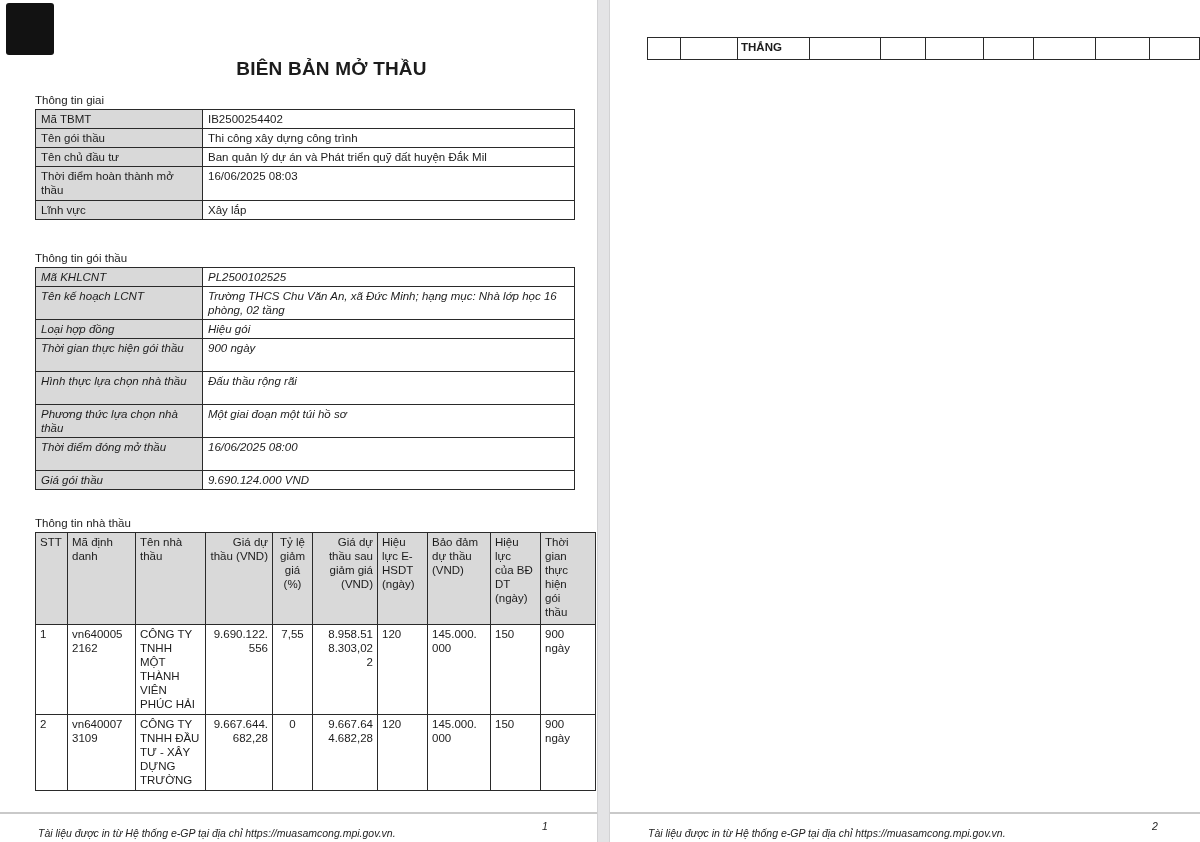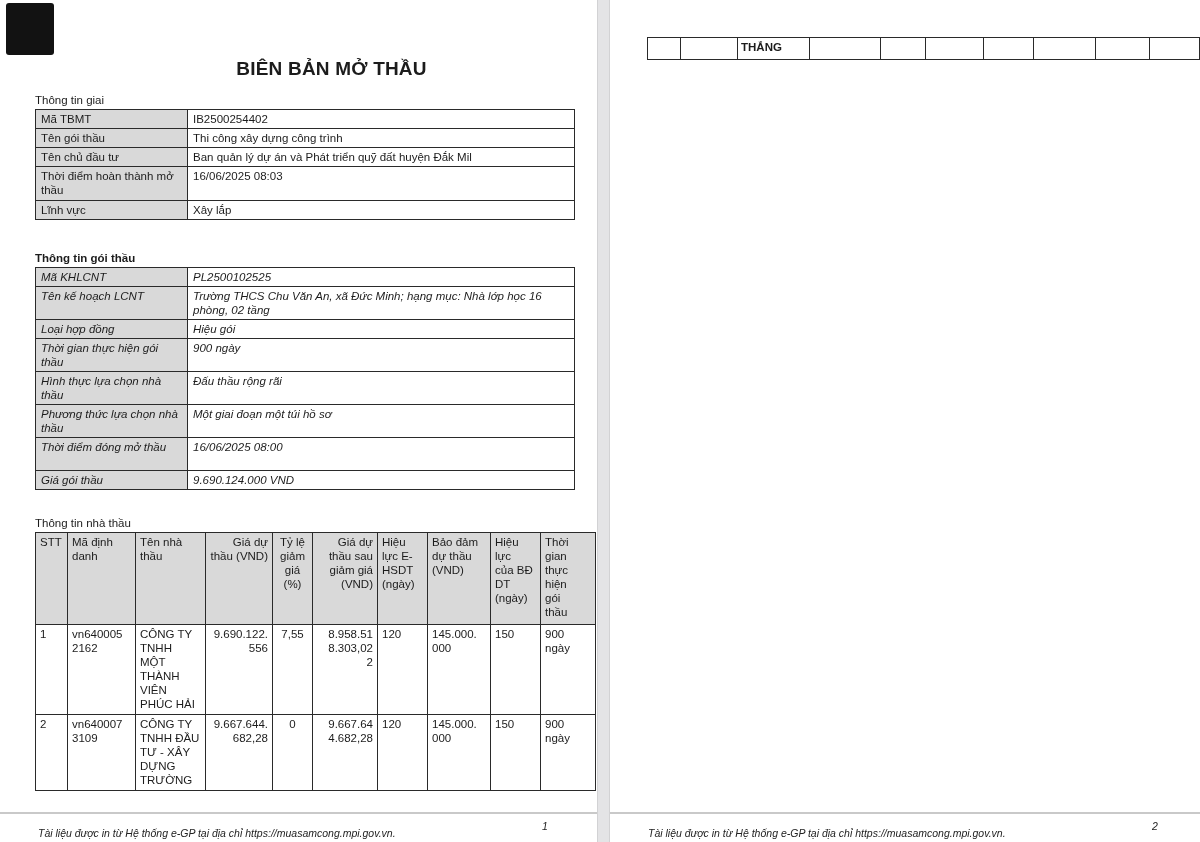--- a/index.html
+++ b/index.html
@@ -21,36 +21,36 @@
   .corner-mark {
     position:absolute; left:6px; top:3px; width:48px; height:52px;
     background:#121212; border-radius:3px;
   }
   .doc-title {
     position:absolute; top:58px; left:0; width:100%;
     text-align:center; font-weight:bold; font-size:19px; letter-spacing:.2px;margin-left:33px;
   }
   .section-heading { position:absolute; left:35px; font-size:11.5px; }
   .h-general     { top:94px; }
-  .h-package     { top:252px;font-weight:bold; }
+  .h-package     { top:252px; }
   .h-contractors { top:517px; }
 
   table { border-collapse:collapse; table-layout:fixed; position:absolute; }
   td {
     border:1px solid #2a2a2a;
     font-size:11.5px; line-height:14px;
     padding:2px 5px; vertical-align:top;
     white-space:pre-line; overflow:hidden;
     height:19px;
   }
   .label-cell, .head-cell { background:#d9d9d9; }
 
   .t-general { left:35px; top:109px; width:540px; }
   .t-package { left:35px; top:267px; width:540px;font-style:italic; }
-  .t-general td.label-cell, .t-package td.label-cell { width:152px;margin-top:28px; }
+  .t-general td.label-cell, .t-package td.label-cell { width:167px;margin-top:28px; }
 
   .t-contractors { left:35px; top:532px; width:560px; }
   .t-contractors td { padding:2px 4px; }
   .t-contractors td:nth-child(4) { text-align:right; }
   .t-contractors td:nth-child(5) { text-align:center; }
   .t-contractors td:nth-child(6) { text-align:right; }
 
   .strip-table { left:37px; top:37px; width:552px; }
   .strip-table td { height:22px; white-space:nowrap; padding:2px 3px;font-weight:bold; }
 

